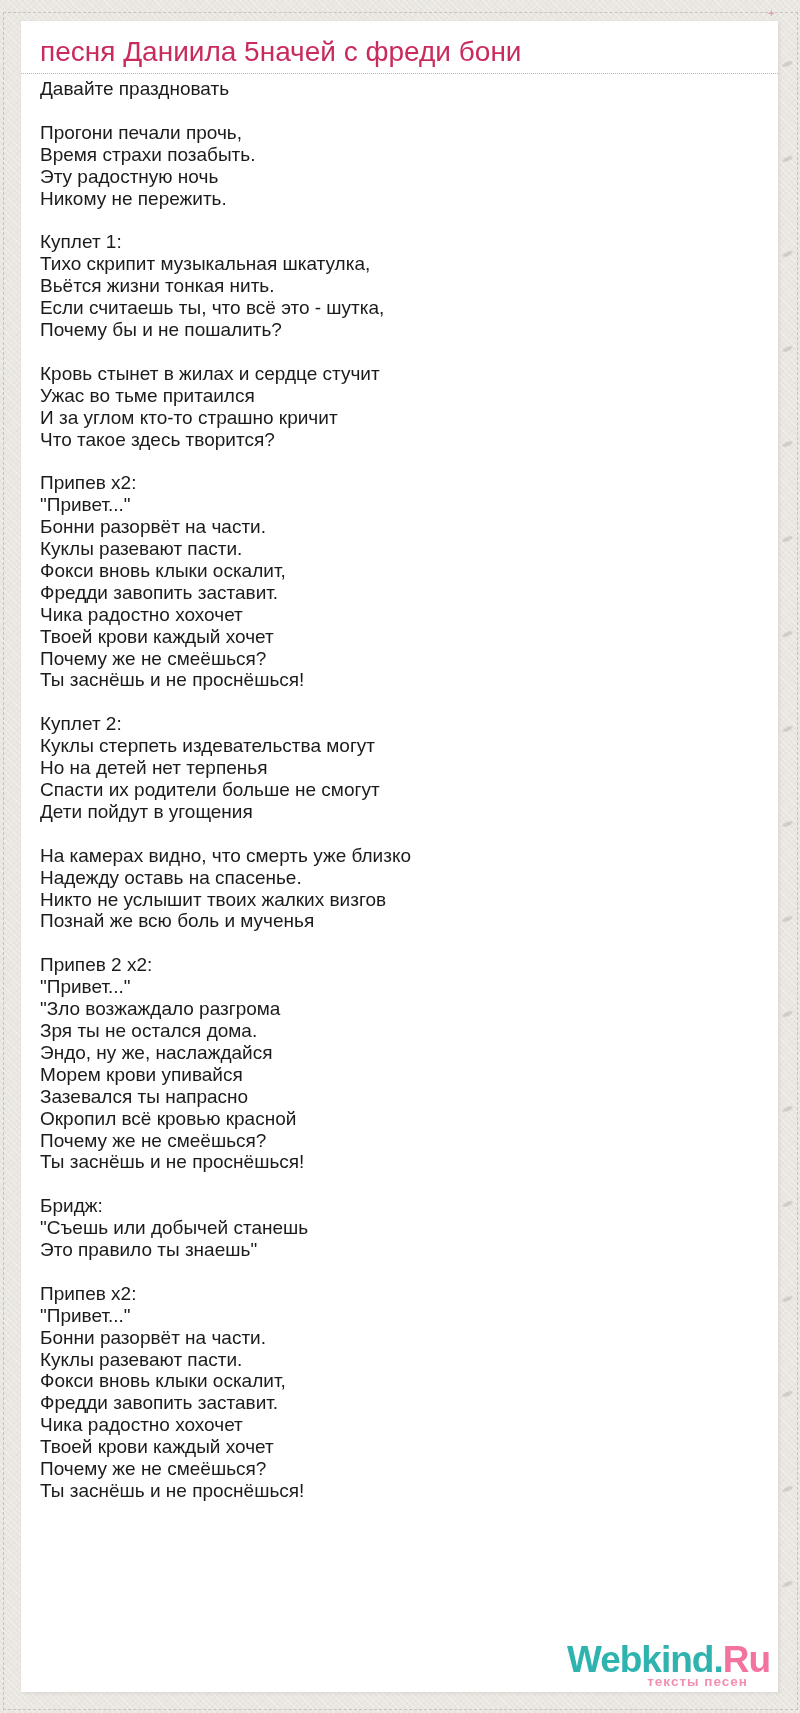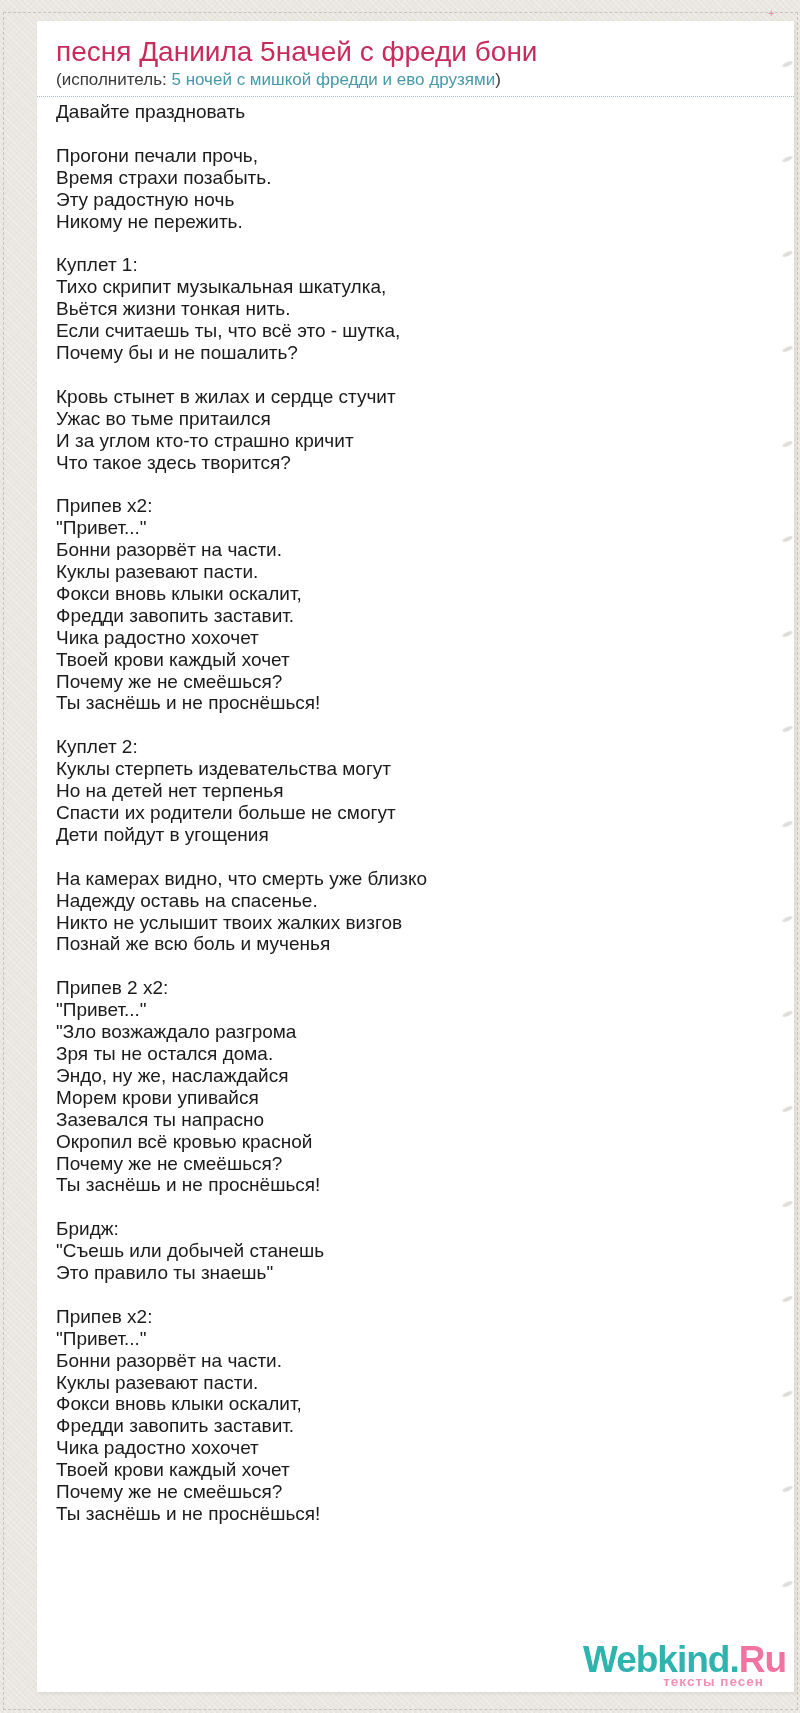--- a/index.html
+++ b/index.html
@@ -22,21 +22,21 @@
   .page-frame {
     position: absolute;
     top: 12px; left: 3px; right: 2px; bottom: 3px;
     border: 1px dashed #c8c3ba;
     pointer-events: none;
   }
 
   
   .card {
     position: absolute;
-    left: 37px;
+    left: 21px;
     top: 21px;
     width: 757px;
     height: 1671px;
     background: #ffffff;
     box-shadow: 0 0 1px #d9d5cd, 2px 2px 3px rgba(0,0,0,0.05);
   }
 
   .header {
     padding: 16px 20px 6px 19px;
     border-bottom: 1px dotted #a9bac4;
@@ -119,21 +119,20 @@
 </style>
 </head>
 <body>
 
 <div class="page-frame"></div>
 
 <div class="card">
 
   <div class="header">
     <h1 class="song-title">песня Даниила 5начей с фреди бони</h1>
-    <div class="artist-line"><span>(исполнитель: </span><a class="artist-link">5 ночей с мишкой фредди и ево друзями</a><span>)</span></div>
   </div>
 
   <div class="lyrics">Давайте праздновать
 
 Прогони печали прочь,
 Время страхи позабыть.
 Эту радостную ночь
 Никому не пережить.
 
 Куплет 1:

